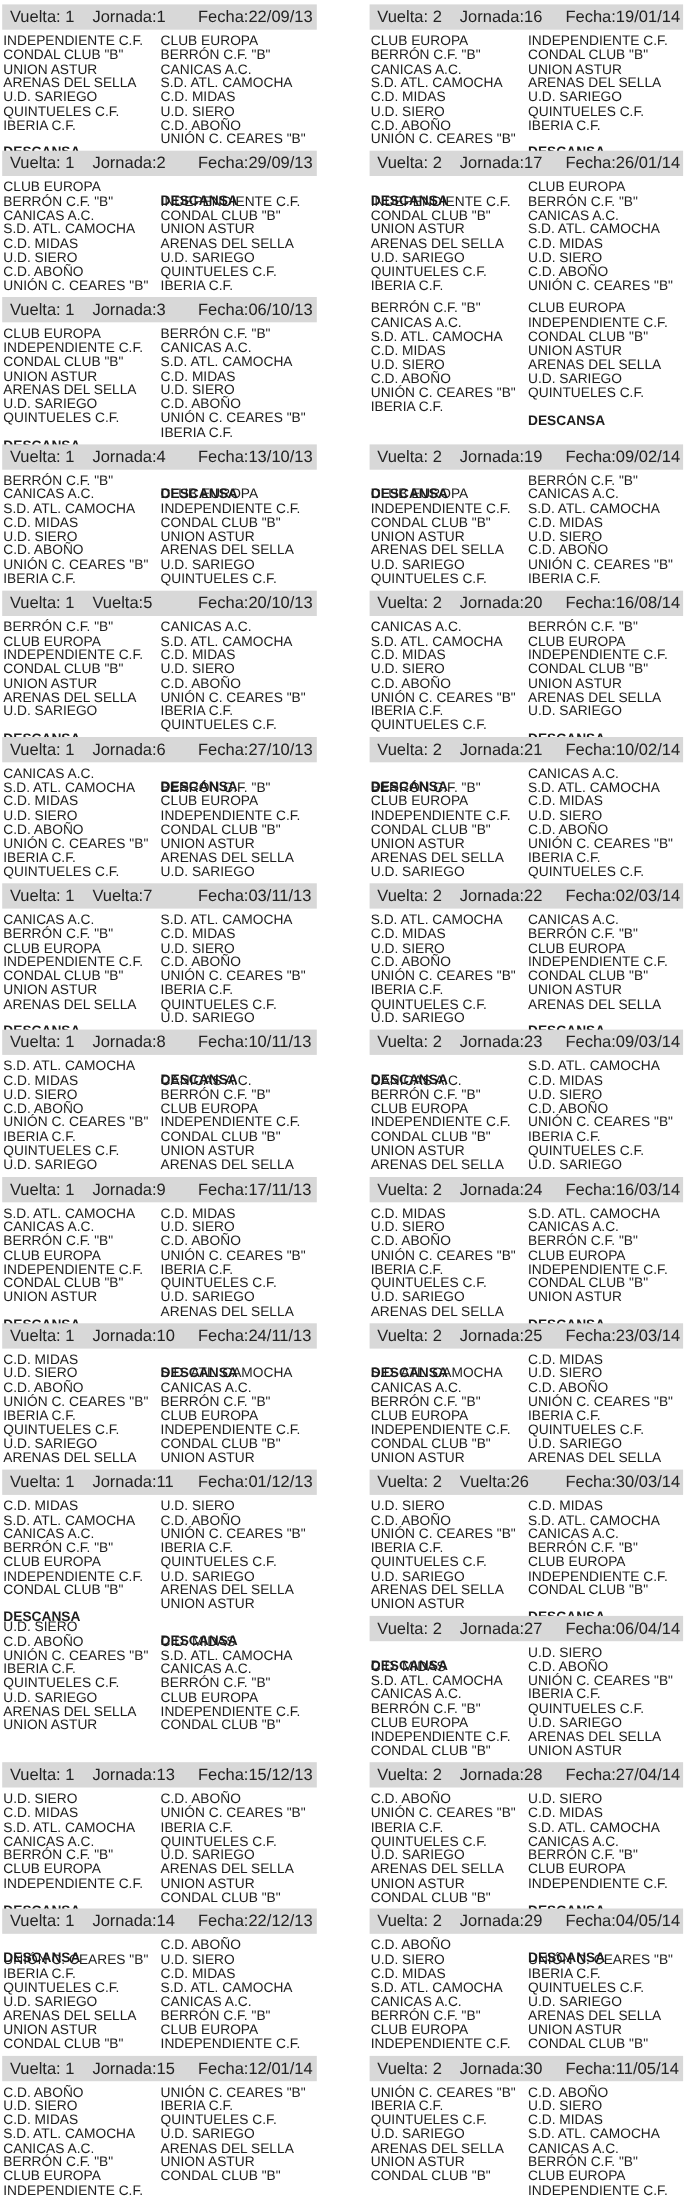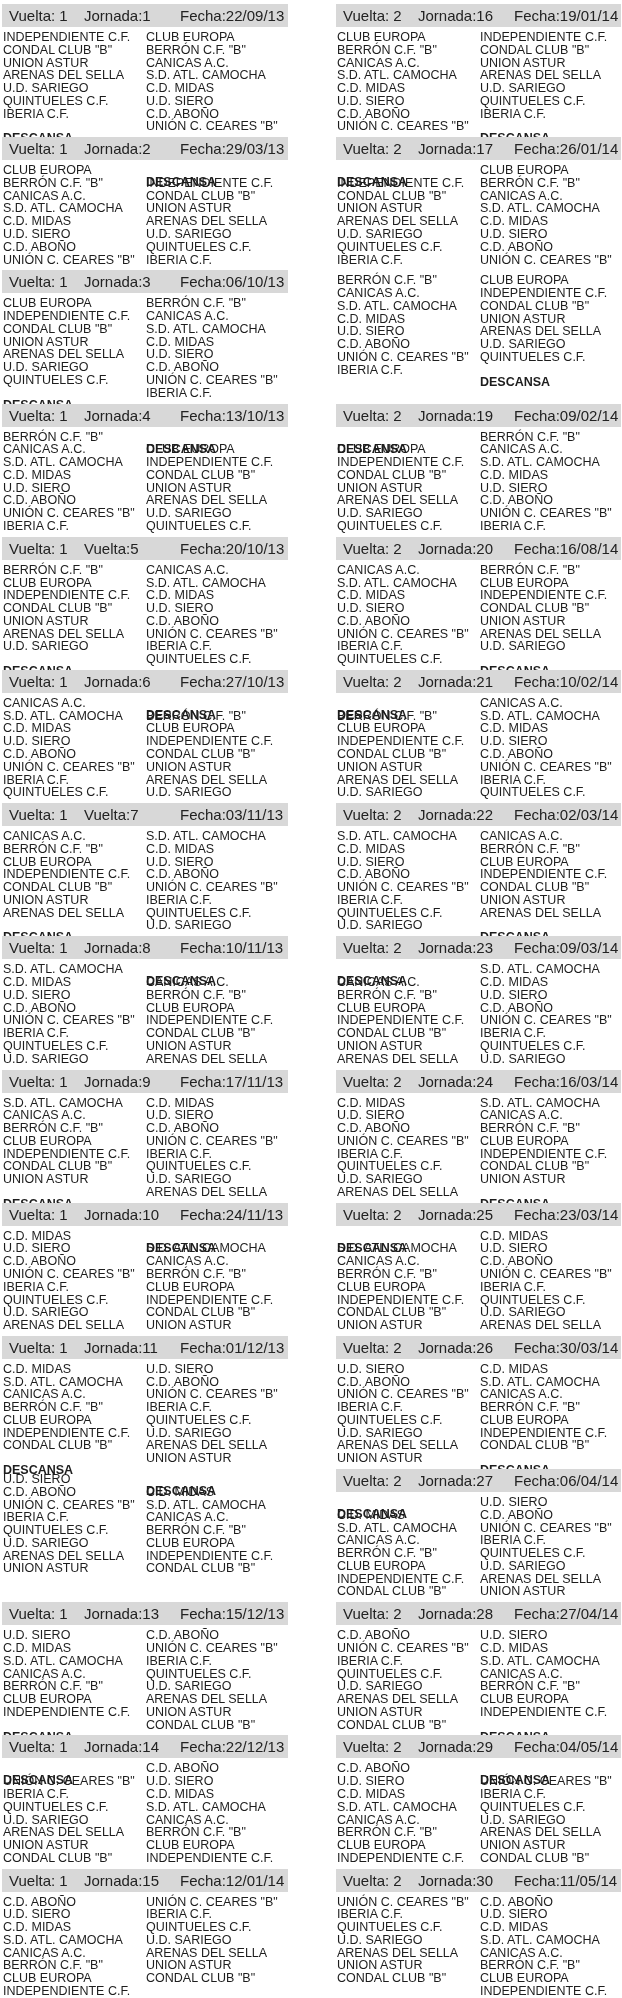--- a/index.html
+++ b/index.html
@@ -108,21 +108,21 @@
 
   <div class="match-row">
     <span class="team home rest">DESCANSA</span>
     <span class="team away">UNIÓN C. CEARES "B"</span>
   </div>
 </div>
   </section>
 
   <section class="block">
     <header class="block-header">
-      <span class="h-seg h-vuelta">Vuelta: 1</span><span class="h-seg h-jornada">Jornada:2</span><span class="h-seg h-fecha">Fecha:29/03/13</span>
+      <span class="h-seg h-vuelta">Vuelta: 1</span><span class="h-seg h-jornada">Jornada:2</span><span class="h-seg h-fecha">Fecha:29/09/13</span>
     </header>
     <div class="match-list">
   <div class="match-row">
     <span class="team home">CLUB EUROPA</span>
     <span class="team away rest">DESCANSA</span>
   </div>
 
   <div class="match-row">
     <span class="team home">BERRÓN C.F. "B"</span>
     <span class="team away">INDEPENDIENTE C.F.</span>
@@ -1231,21 +1231,21 @@
 
   <div class="match-row">
     <span class="team home">UNION ASTUR</span>
     <span class="team away">ARENAS DEL SELLA</span>
   </div>
 </div>
   </section>
 
   <section class="block">
     <header class="block-header">
-      <span class="h-seg h-vuelta">Vuelta: 2</span><span class="h-seg h-jornada">Jornada:26</span><span class="h-seg h-fecha">Fecha:30/03/14</span>
+      <span class="h-seg h-vuelta">Vuelta: 2</span><span class="h-seg h-jornada">Vuelta:26</span><span class="h-seg h-fecha">Fecha:30/03/14</span>
     </header>
     <div class="match-list">
   <div class="match-row">
     <span class="team home">U.D. SIERO</span>
     <span class="team away">C.D. MIDAS</span>
   </div>
 
   <div class="match-row">
     <span class="team home">C.D. ABOÑO</span>
     <span class="team away">S.D. ATL. CAMOCHA</span>

